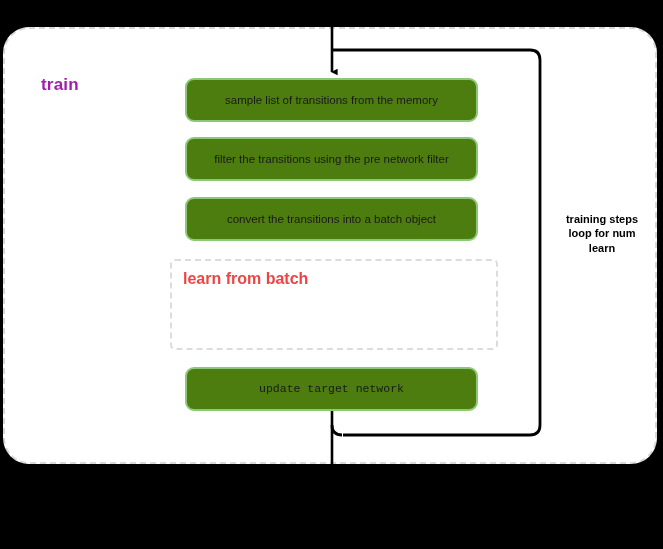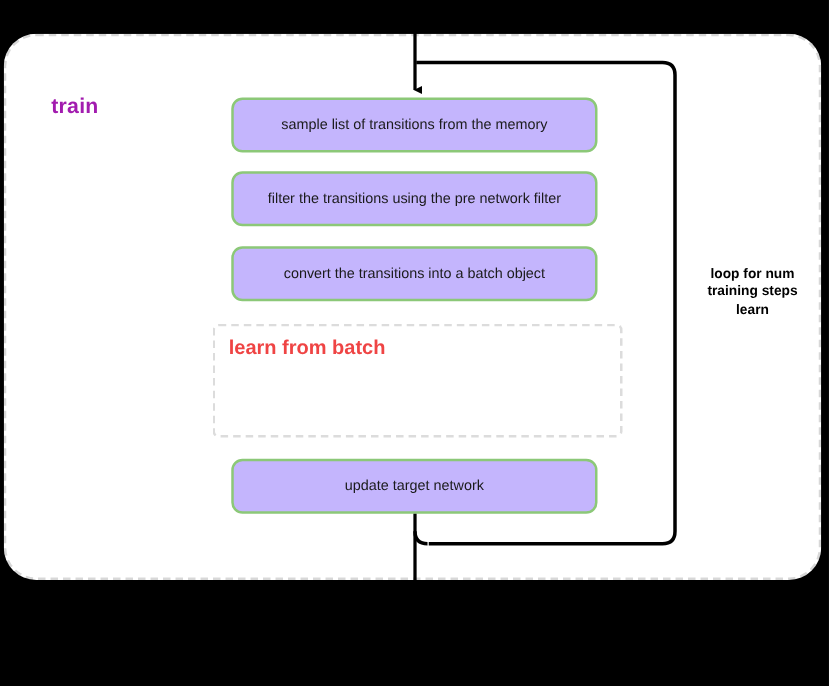--- a/index.html
+++ b/index.html
@@ -45,37 +45,37 @@
   }
 
   
   .proc-box {
     position: absolute;
     left: 185px;
     width: 293px;
     height: 44px;
     border: 2.5px solid #8cc878;
     border-radius: 9px;
-    background: #c4b5fd;
+    background: #4d7c0f;
     box-sizing: border-box;
     display: flex;
     align-items: center;
     justify-content: center;
   }
   .proc-box span {
     font-size: 11.5px;
     color: #1a1a1a;
     text-align: center;
     line-height: 1.25;
   }
 
   #box-sample   { top: 78px; }
   #box-filter   { top: 137px; }
   #box-convert  { top: 197px; }
-  #box-update   { top: 367px; }
+  #box-update   { top: 367px; font-family: Liberation Mono, monospace; }
 
   
   .sub-block {
     position: absolute;
     left: 170px;
     top: 259px;
     width: 328px;
     height: 91px;
     border: 2px dashed #dcdcdc;
     border-radius: 5px;
@@ -139,22 +139,22 @@
 
   <div class="sub-block">
     <div class="sub-block-title">learn from batch</div>
   </div>
 
   <div class="proc-box" id="box-update">
     <span>update target network</span>
   </div>
 
   <div class="loop-label">
+    <div>training steps</div>
     <div>loop for num</div>
-    <div>training steps</div>
     <div>learn</div>
   </div>
 
   <svg id="connectors" viewBox="0 0 663 549">
     <defs>
       <marker id="arrowhead" markerWidth="7" markerHeight="7" refX="3.2" refY="5.6" orient="auto" markerUnits="userSpaceOnUse">
         <path d="M0,0 L6.4,0 L3.2,6.6 Z" fill="#000000"></path>
       </marker>
     </defs>
 

